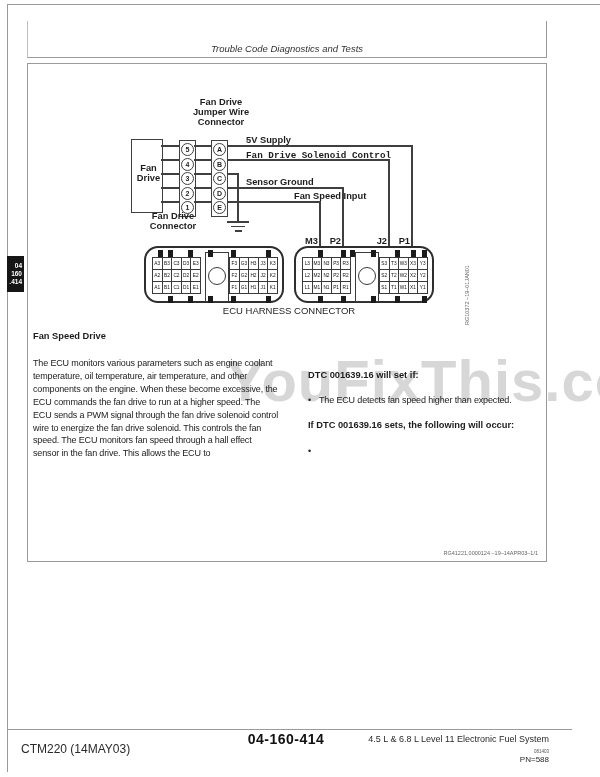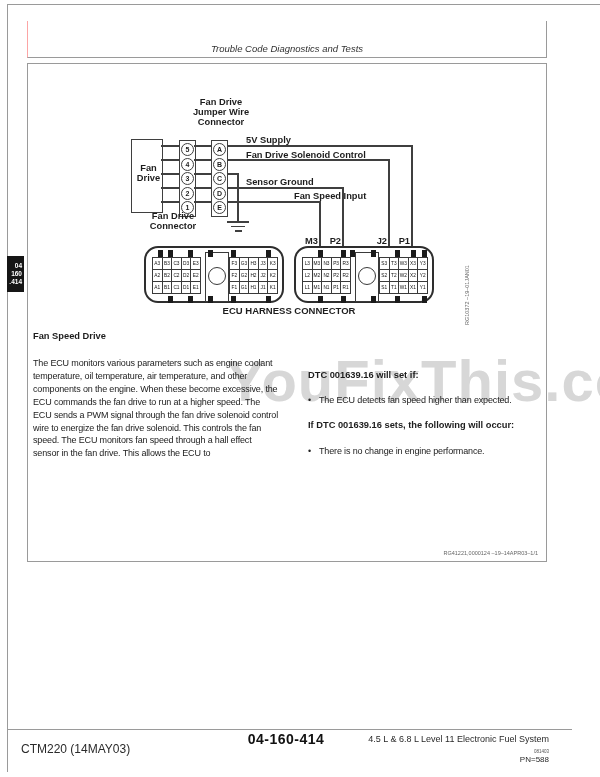--- a/index.html
+++ b/index.html
@@ -124,21 +124,21 @@
       <div class="dline" style="left:199px;top:95px;width:163px;height:1.5px;"></div>
       <div class="dline" style="left:360px;top:95px;width:1.5px;height:90px;"></div>
       <div class="dline" style="left:199px;top:109px;width:12px;height:1.5px;"></div>
       <div class="dline" style="left:209px;top:109px;width:1.5px;height:48px;"></div>
       <div class="dline" style="left:199px;top:123px;width:117px;height:1.5px;"></div>
       <div class="dline" style="left:314px;top:123px;width:1.5px;height:62px;"></div>
       <div class="dline" style="left:199px;top:137px;width:94px;height:1.5px;"></div>
       <div class="dline" style="left:291px;top:137px;width:1.5px;height:48px;"></div>
 
       <div class="dlabel" style="left:218px;top:71px;">5V Supply</div>
-      <div class="dlabel" style="left:218px;top:86px;">Fan Drive Solenoid Control</div>
+      <div class="dlabel" style="left:218px;top:86px;font-family:Liberation Mono, monospace;">Fan Drive Solenoid Control</div>
       <div class="dlabel" style="left:218px;top:113px;">Sensor Ground</div>
       <div class="dlabel" style="left:218px;top:127px;padding-left:48px;">Fan Speed Input</div>
 
       <div class="dline" style="left:199px;top:157px;width:22px;height:1.8px;"></div>
       <div class="dline" style="left:203px;top:161.5px;width:14px;height:1.8px;"></div>
       <div class="dline" style="left:207px;top:166px;width:7px;height:1.8px;"></div>
 
       <div class="abs" style="left:95px;top:147px;width:100px;text-align:center;">
         <div class="dlabel" style="position:static;">Fan Drive</div>
         <div class="dlabel" style="position:static;">Connector</div>
@@ -256,39 +256,38 @@
           <div class="etab" style="left: 99px; top: 2px;"></div>
           <div class="etab" style="left: 115px; top: 2px;"></div>
           <div class="etab" style="left: 126px; top: 2px;"></div>
           <div class="etab" style="left: 22px; top: 48px;"></div>
           <div class="etab" style="left: 45px; top: 48px;"></div>
           <div class="etab" style="left: 75px; top: 48px;"></div>
           <div class="etab" style="left: 99px; top: 48px;"></div>
           <div class="etab" style="left: 126px; top: 48px;"></div>
         </div>
 
-      <div class="abs" style="left:161px;top:241px;width:200px;text-align:center;font-weight:bold;font-size:9.5px;color:#1d1d1d;">ECU HARNESS CONNECTOR</div>
+      <div class="abs" style="left:161px;top:241px;width:200px;text-align:center;font-weight:normal;font-size:9.5px;color:#1d1d1d;">ECU HARNESS CONNECTOR</div>
 
       <div class="abs" style="left:436px;top:252px;">
         <span class="vref">RG10372 –19–01JAN01</span>
       </div>
     </div>
 
     <div class="abs col-head" style="left:5px;top:267px;">Fan Speed Drive</div>
     <div class="abs body-text" style="left:5px;top:293px;width:245px;">The ECU monitors various parameters such as engine coolant temperature, oil temperature, air temperature, and other components on the engine. When these become excessive, the ECU commands the fan drive to run at a higher speed. The ECU sends a PWM signal through the fan drive solenoid control wire to energize the fan drive solenoid. This controls the fan speed. The ECU monitors fan speed through a hall effect sensor in the fan drive. This allows the ECU to</div>
 
     <div class="abs col-head" style="left:280px;top:306px;">DTC 001639.16 will set if:</div>
     <div class="abs body-text bullet-row" style="left:280px;top:330px;width:238px;">
       <span class="b">•</span>
       <span>The ECU detects fan speed higher than expected.</span>
     </div>
     <div class="abs col-head" style="left:280px;top:356px;">If DTC 001639.16 sets, the following will occur:</div>
     <div class="abs body-text bullet-row" style="left:280px;top:381px;width:238px;">
       <span class="b">•</span>
-      <span>There is no change in engine performance.</span>
     </div>
 
     <div class="abs fig-ref" style="right:8px;top:486px;">RG41221,0000124  –19–14APR03–1/1</div>
   </div>
 
   <div class="abs footer-rule"></div>
   <div class="abs f-left">CTM220 (14MAY03)</div>
   <div class="abs f-center">04-160-414</div>
   <div class="abs f-right">4.5 L &amp; 6.8 L Level 11 Electronic Fuel System</div>
   <div class="abs f-stamp">081403</div>

